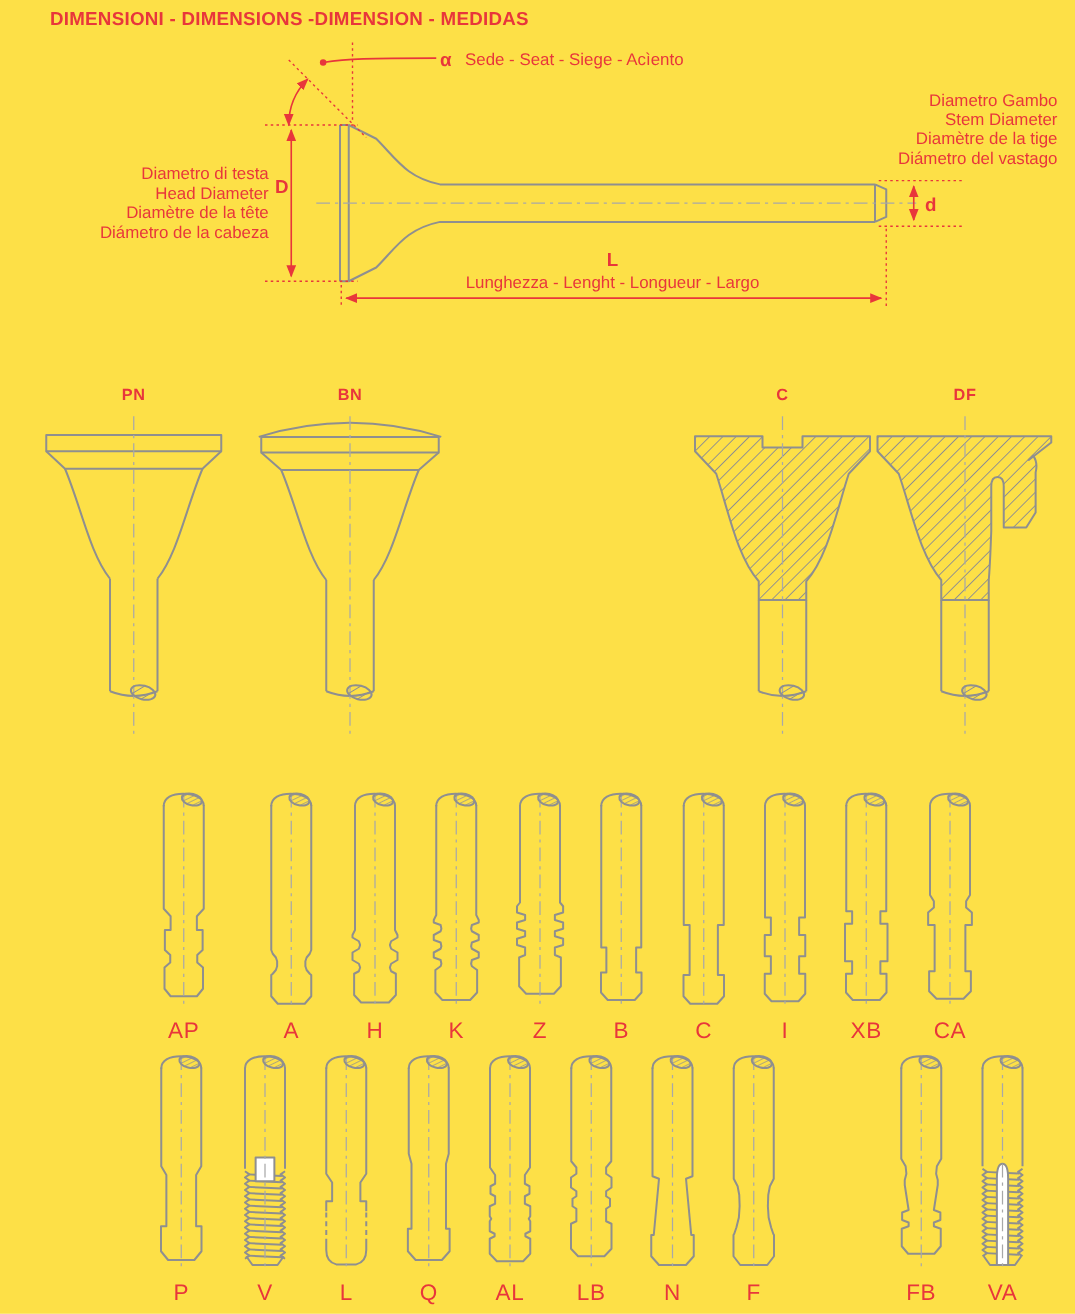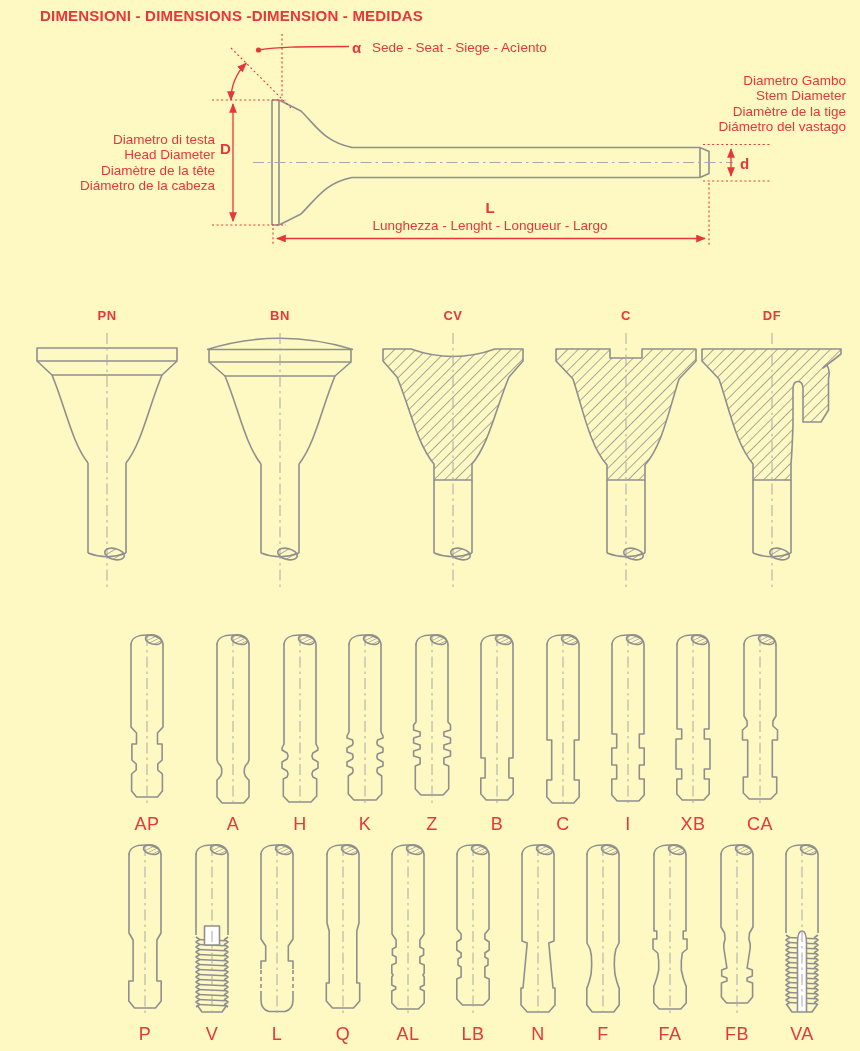--- a/index.html
+++ b/index.html
@@ -1,18 +1,18 @@
 <!DOCTYPE html>
 <html><head>
 <meta charset="utf-8">
 <style>
   :root{ --red:#e8363b; --gray:#8f8f8f; }
   html,body{margin:0;padding:0;background:#fff;}
   body{width:860px;height:1051px;font-family:"Liberation Sans",sans-serif;overflow:hidden;}
-  #page{position:relative;width:860px;height:1051px;background:#fef9c3;}
+  #page{position:relative;width:860px;height:1051px;background:#fde047;}
   .title{position:absolute;left:40px;font-weight:bold;font-size:15px;letter-spacing:.2px;color:var(--red);white-space:nowrap;}
   .layer{position:absolute;left:0;top:0;width:100%;height:100%;}
   .head-col{position:absolute;width:160px;text-align:center;}
   .head-label{font-weight:bold;font-size:13px;color:var(--red);letter-spacing:.5px;height:20px;}
   .stem-col{position:absolute;width:56px;text-align:center;}
   .stem-label{font-weight:normal;font-size:18px;color:var(--red);letter-spacing:.5px;margin-top:6px;}
   svg{display:block;font-family:inherit;}
   .g{stroke:var(--gray);stroke-width:1.6;fill:none;stroke-linejoin:round;}
   .cl{stroke:#a8a8a8;stroke-width:1;fill:none;stroke-dasharray:11 4 2.5 4;}
   .rd{stroke:var(--red);stroke-width:1.3;fill:none;}
@@ -112,35 +112,20 @@
           <path class="g" d="M7,21.5 Q80,-1 153,21.5"></path>
           <path class="g" d="M9,21.5 H151 V34 H9 Z"></path>
           <path class="g" d="M9,34 L25,48 H135 L151,34"></path>
           <path class="g" d="M25,48 C38,79 45,116 61,136 M135,48 C122,79 115,116 99,136"></path>
           <path class="g" d="M61,136 V225 M99,136 V225"></path>
           <path class="g" d="M61,225 Q80,232.5 99,225"></path>
           <line class="cl" x1="80" y1="5" x2="80" y2="259"></line>
           <ellipse class="g" style="fill:url(#hh1)" stroke-width="1.2" cx="87.5" cy="226" rx="10" ry="5.5" transform="rotate(14 87.5 226)"></ellipse>
         </svg>
       </div>
-      <div class="head-col" style="left: 373px; top: 308px;">
-        <div class="head-label">CV</div>
-        <svg viewBox="0 0 160 265" width="160" height="265">
-          <defs>
-            <pattern id="hh2" width="7.5" height="7.5" patternUnits="userSpaceOnUse" patternTransform="rotate(45)">
-              <line x1="0" y1="0" x2="0" y2="7.5" stroke="#8f8f8f" stroke-width="1.5"></line>
-            </pattern>
-          </defs>
-          <path class="g" style="fill:url(#hh2)" d="M10,21 L38,21 Q80,36 122,21 L150,21 V33 L136,49 C123,80 116,116 99,136 V152 H61 V136 C44,116 37,80 24,49 L10,33 Z"></path>
-          <path class="g" d="M61,152 V225 M99,152 V225"></path>
-          <path class="g" d="M61,225 Q80,232.5 99,225"></path>
-          <line class="cl" x1="80" y1="5" x2="80" y2="259"></line>
-          <ellipse class="g" style="fill:url(#hh2)" stroke-width="1.2" cx="87.5" cy="226" rx="10" ry="5.5" transform="rotate(14 87.5 226)"></ellipse>
-        </svg>
-      </div>
       <div class="head-col" style="left: 546px; top: 308px;">
         <div class="head-label">C</div>
         <svg viewBox="0 0 160 265" width="160" height="265">
           <defs>
             <pattern id="hh3" width="7.5" height="7.5" patternUnits="userSpaceOnUse" patternTransform="rotate(45)">
               <line x1="0" y1="0" x2="0" y2="7.5" stroke="#8f8f8f" stroke-width="1.5"></line>
             </pattern>
           </defs>
           <path class="g" style="fill:url(#hh3)" d="M10,21 H64 V30 H96 V21 H150 V33 L133,51 C123,82 116,118 99,137 V152 H61 V137 C44,118 37,82 27,51 L10,33 Z"></path>
           <path class="g" d="M61,152 V225 M99,152 V225"></path>
@@ -420,34 +405,20 @@
               <line x1="0" y1="0" x2="0" y2="3.2" stroke="#8f8f8f" stroke-width="1.1"></line>
             </pattern>
           </defs>
           <path class="g" d="M12.0,12 L12.0,101 L15.1,107 L16.4,114 L16.7,123 L16.1,132 L14.1,140 L12.4,145 L11.8,146 L11.8,163 L17.2,170 L38.8,170 L44.2,163 L44.2,146 L43.6,145 L41.9,140 L39.9,132 L39.3,123 L39.6,114 L40.9,107 L44.0,101 L44.0,12"></path>
           <line class="cl" x1="28" y1="3" x2="28" y2="173"></line>
           <path class="g" stroke-width="1.3" d="M12,13 C12,6 19,3 27.5,3 C36.5,3 44,6.5 44,12.5"></path>
           <ellipse class="g" style="fill:url(#hs18)" stroke-width="1.1" cx="34.5" cy="7.6" rx="8.2" ry="4.6" transform="rotate(14 34.5 7.6)"></ellipse>
         </svg>
         <div class="stem-label">F</div>
       </div>
-      <div class="stem-col" style="left: 642px; top: 842px;">
-        <svg viewBox="0 0 56 176" width="56" height="176">
-          <defs>
-            <pattern id="hs19" width="3.2" height="3.2" patternUnits="userSpaceOnUse" patternTransform="rotate(50)">
-              <line x1="0" y1="0" x2="0" y2="3.2" stroke="#8f8f8f" stroke-width="1.1"></line>
-            </pattern>
-          </defs>
-          <path class="g" d="M12.0,12 L12.0,89 L14.8,89 L14.8,97 L11.0,97 L11.0,107 L15.7,111 L16.7,119 L16.7,128 L14.8,136 L12.4,143 L11.8,144 L11.8,161 L17.2,167 L38.8,167 L44.2,161 L44.2,144 L43.6,143 L41.2,136 L39.3,128 L39.3,119 L40.3,111 L45.0,107 L45.0,97 L41.2,97 L41.2,89 L44.0,89 L44.0,12"></path>
-          <line class="cl" x1="28" y1="3" x2="28" y2="173"></line>
-          <path class="g" stroke-width="1.3" d="M12,13 C12,6 19,3 27.5,3 C36.5,3 44,6.5 44,12.5"></path>
-          <ellipse class="g" style="fill:url(#hs19)" stroke-width="1.1" cx="34.5" cy="7.6" rx="8.2" ry="4.6" transform="rotate(14 34.5 7.6)"></ellipse>
-        </svg>
-        <div class="stem-label">FA</div>
-      </div>
       <div class="stem-col" style="left: 709px; top: 842px;">
         <svg viewBox="0 0 56 176" width="56" height="176">
           <defs>
             <pattern id="hs20" width="3.2" height="3.2" patternUnits="userSpaceOnUse" patternTransform="rotate(50)">
               <line x1="0" y1="0" x2="0" y2="3.2" stroke="#8f8f8f" stroke-width="1.1"></line>
             </pattern>
           </defs>
           <path class="g" d="M12.0,12 L12.0,85 L15.5,91 L16.1,97 L14.8,102 L14.8,106 L17.9,126 L12.7,128 L12.7,134 L17.9,136 L17.9,139 L12.4,141 L12.4,155 L17.5,161 L38.5,161 L43.6,155 L43.6,141 L38.1,139 L38.1,136 L43.3,134 L43.3,128 L38.1,126 L41.2,106 L41.2,102 L39.9,97 L40.5,91 L44.0,85 L44.0,12"></path>
           <line class="cl" x1="28" y1="3" x2="28" y2="173"></line>
           <path class="g" stroke-width="1.3" d="M12,13 C12,6 19,3 27.5,3 C36.5,3 44,6.5 44,12.5"></path>

